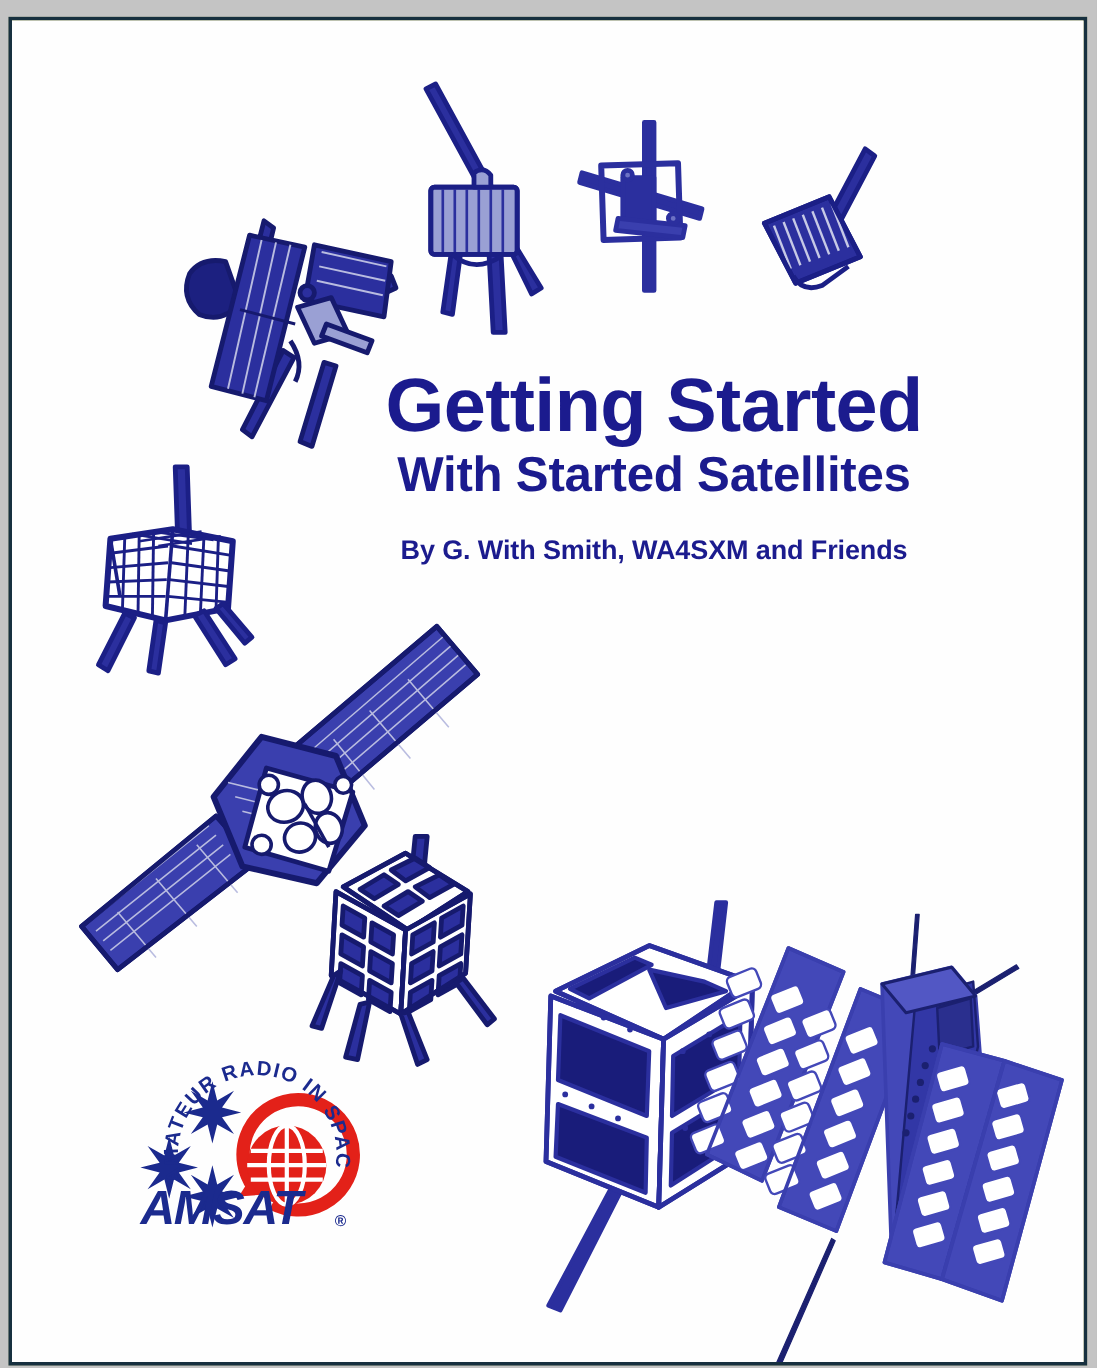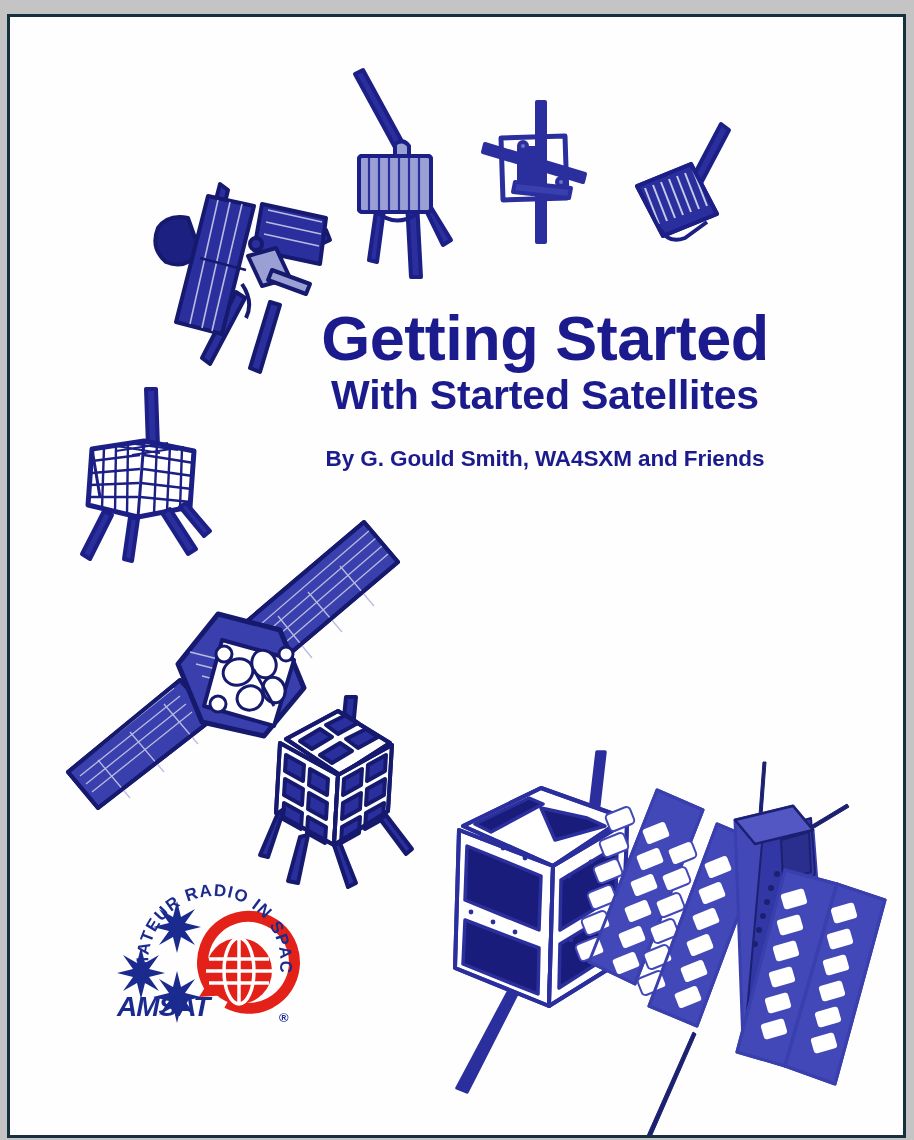--- a/index.html
+++ b/index.html
@@ -88,21 +88,21 @@
     width: 215px;
     height: 160px;
   }
   #amsat-wordmark {
     position: absolute;
     left: 2px;
     top: 108px;
     font-family: "Liberation Sans", sans-serif;
     font-style: italic;
     font-weight: bold;
-    font-size: 28px;
+    font-size: 40px;
     letter-spacing: -1px;
     color: #1b2a8e;
     line-height: 40px;
   }
   #amsat-reg {
     position: absolute;
     left: 164px;
     top: 131px;
     font-size: 13px;
     font-weight: bold;
@@ -482,21 +482,21 @@
               <rect x="226" y="272" width="26" height="18" rx="4" transform="rotate(-16 239 281)"></rect>
             </g>
             <path d="M252 122 L300 138 L250 322 L200 304 Z" fill="none" stroke="#3a3fae" stroke-width="3"></path>
           </g>
         </svg>
       </div>
 
       <div id="title-block">
         <div id="title-main">Getting Started</div>
         <div id="title-sub">With Started Satellites</div>
-        <div id="byline">By G. Gould Smith, WA4SXM and Friends</div>
+        <div id="byline">By G. With Smith, WA4SXM and Friends</div>
       </div>
 
       <div id="amsat-logo">
         <svg width="215" height="160" viewBox="0 0 215 160">
           <defs>
             <path id="arcPath" d="M 40 112 A 66 66 0 1 1 164 96" fill="none"></path>
           </defs>
 
           <g fill="#1b2a8e">
             <path d="M62 22 L66 38 L80 30 L70 44 L86 48 L70 52 L80 66 L66 58 L62 74 L58 58 L44 66 L54 52 L38 48 L54 44 L44 30 L58 38 Z"></path>

